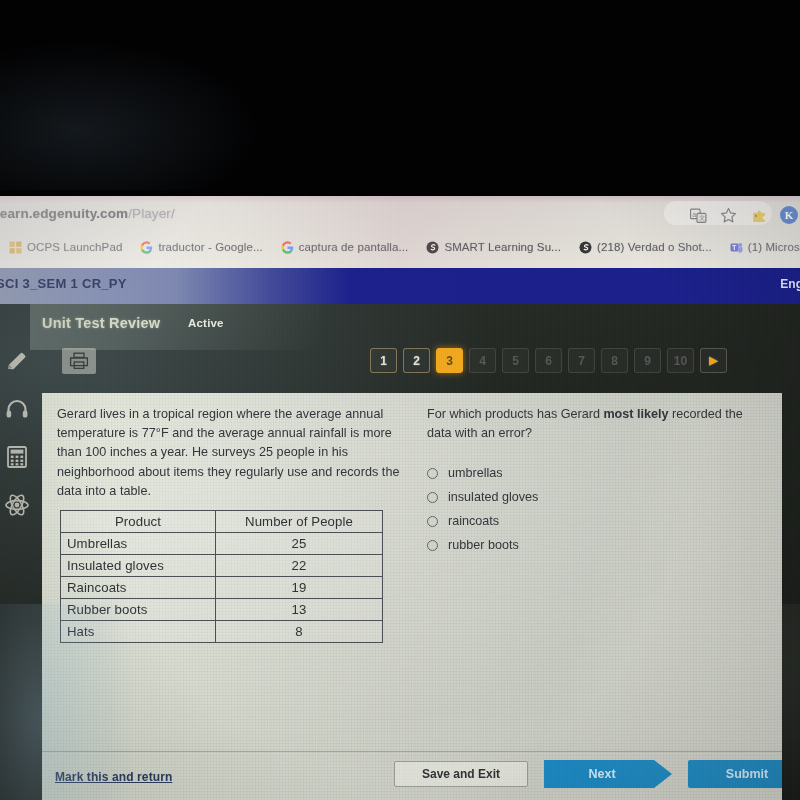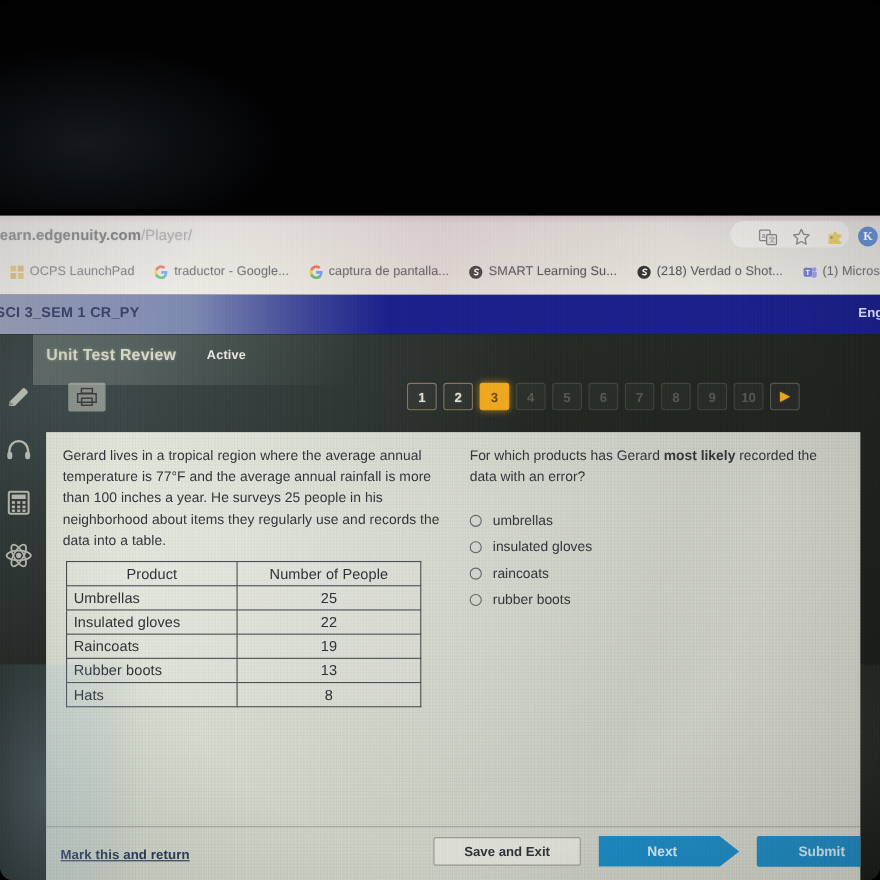--- a/index.html
+++ b/index.html
@@ -4,21 +4,20 @@
 <style>
   * { box-sizing: border-box; margin: 0; padding: 0; }
   html, body {
     width: 800px; height: 800px; overflow: hidden;
     font-family: "Liberation Sans", sans-serif;
     background: #000;
   }
   #screen {
     position: relative; width: 800px; height: 800px; overflow: hidden;
     background: #000;
-    border-radius: 12px;
   }
 
   
   .bezel-top {
     position: absolute; left: 0; top: 0; width: 800px; height: 196px;
     background: #020203;
   }
   .bezel-glow {
     position: absolute; left: 0; top: 40px; width: 260px; height: 150px;
     background: radial-gradient(ellipse at 30% 60%, rgba(120,150,175,0.17), rgba(0,0,0,0) 70%);

